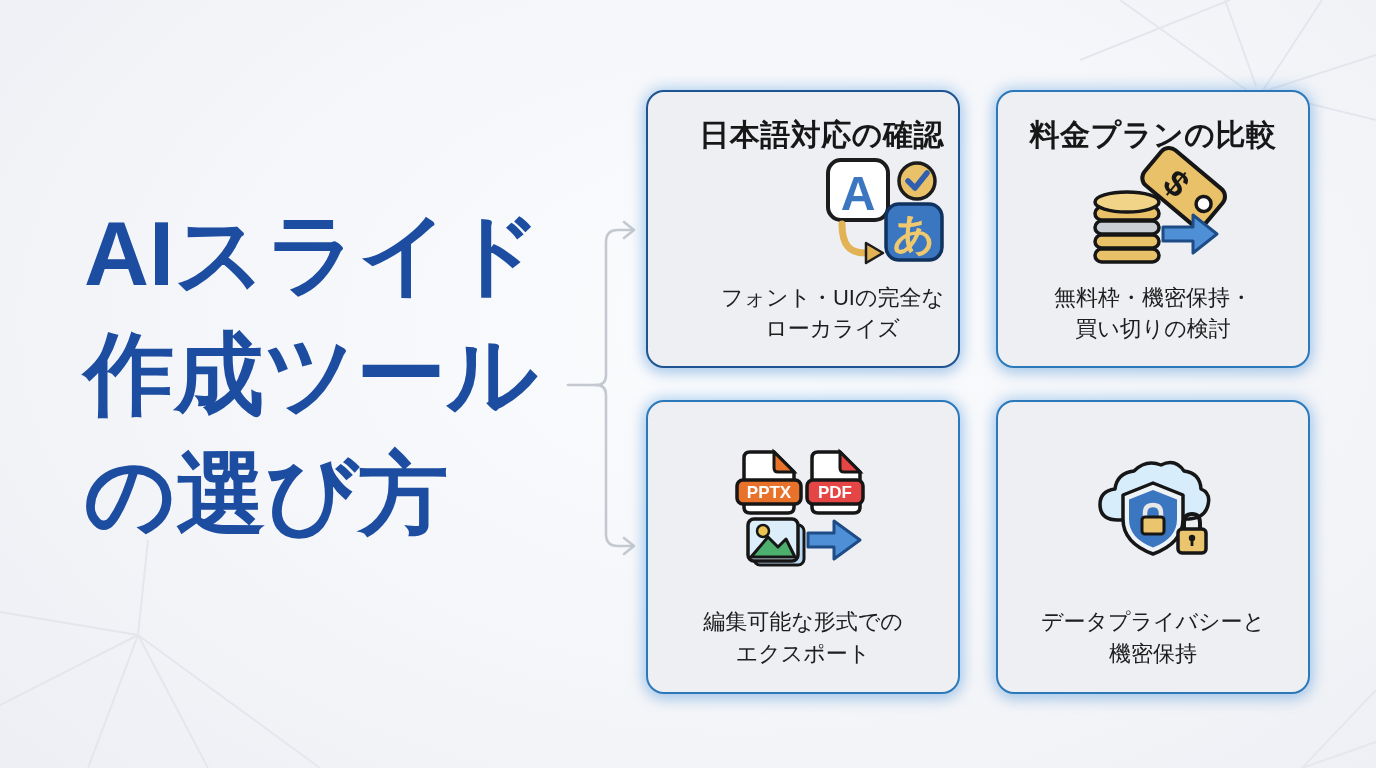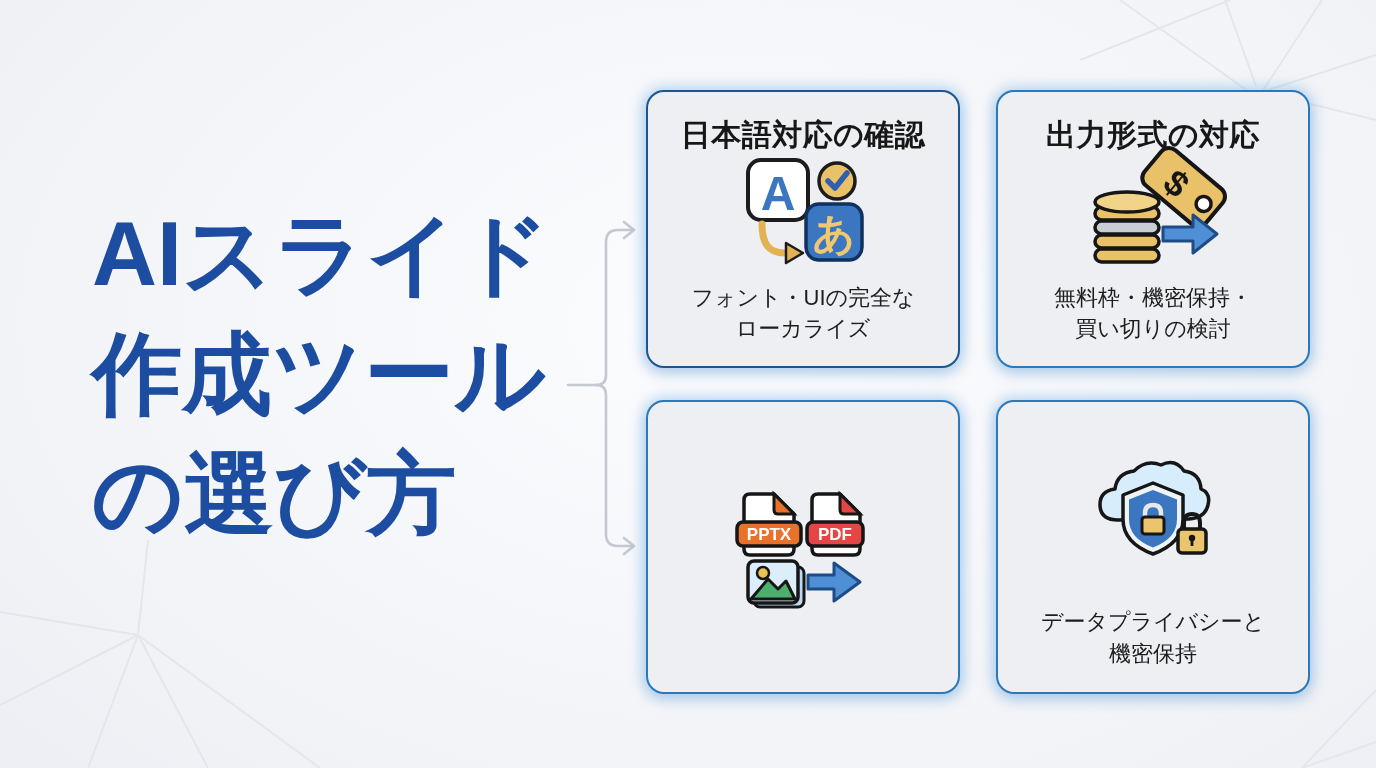--- a/index.html
+++ b/index.html
@@ -13,21 +13,21 @@
                 var(--background, #f5f6f9) 55%,
                 #edeff4 100%);
   }
   .stage { position: absolute; inset: 0; width: 1376px; height: 768px; }
 
   
   .bg-pattern { position: absolute; inset: 0; pointer-events: none; }
 
   
   .main-title {
-    position: absolute; left: 92px; top: 194px;
+    position: absolute; left: 84px; top: 194px;
     margin: 0;
     font-size: 90px; line-height: 120px; font-weight: 900;
     color: var(--title-blue, #1c4da0);
     white-space: pre-line;
     letter-spacing: 0px;
   }
 
   
   .connector { position: absolute; left: 560px; top: 210px; width: 84px; height: 350px; }
   .connector path {
@@ -48,21 +48,21 @@
   .card {
     box-sizing: border-box;
     background: var(--card-bg, #edeff3);
     border: 2.5px solid var(--card-border, #2c79ba);
     border-radius: 18px;
     box-shadow: 0 0 14px 3px rgba(130,185,235,0.50),
                 0 5px 14px rgba(90,140,200,0.28);
     display: flex; flex-direction: column; align-items: center;
     padding: 20px 14px 18px;
   }
-  .card:nth-child(1) { border-color: var(--card-border-dark, #1e548f); }
+  .card:nth-child(1) { border-color: var(--card-border-dark, #1e548f); align-items: flex-end; }
   .card-title {
     margin: 4px 0 0;
     font-size: 30px; font-weight: 800; line-height: 1.25;
     color: var(--text-ink, #171717);
     text-align: center; white-space: pre-line;
     letter-spacing: 0.5px;
   }
   .card-icon {
     flex: 1 1 auto;
     display: flex; align-items: center; justify-content: center;
@@ -133,21 +133,21 @@
             <rect x="64" y="50" width="56" height="56" rx="13" fill="var(--icon-blue, #3b76c0)" stroke="#10325e" stroke-width="3.5"></rect>
             <text class="svg-label" x="92" y="94" text-anchor="middle" font-size="42" font-weight="bold" fill="#f0c96e">あ</text>
           </g>
         </svg>
       </div>
       <p class="card-desc">フォント・UIの完全な
 ローカライズ</p>
     </section>
 
     <section class="card">
-      <h2 class="card-title">出力形式の対応</h2>
+      <h2 class="card-title">料金プランの比較</h2>
       <div class="card-icon">
         <svg width="132" height="112" viewBox="0 0 132 112">
           <g transform="rotate(40 96 34)">
             <rect x="56" y="10" width="80" height="46" rx="10" fill="var(--gold, #e9c168)" stroke="#161616" stroke-width="4"></rect>
             <circle cx="122" cy="33" r="7.5" fill="#fdfdfd" stroke="#161616" stroke-width="3.5"></circle>
             <text class="svg-label" x="88" y="47" text-anchor="middle" font-size="36" font-weight="bold" fill="#161616">$</text>
           </g>
           <g>
             <rect x="8" y="95" width="64" height="13" rx="6.5" fill="var(--gold, #e9c168)" stroke="#161616" stroke-width="3.5"></rect>
             <rect x="8" y="81" width="64" height="13" rx="6.5" fill="var(--gold, #e9c168)" stroke="#161616" stroke-width="3.5"></rect>
@@ -179,20 +179,22 @@
           </g>
           <g>
             <rect x="18" y="78" width="50" height="40" rx="6" fill="#bcd9f2" stroke="#161616" stroke-width="3"></rect>
             <rect x="12" y="72" width="50" height="42" rx="6" fill="#ddeefb" stroke="#161616" stroke-width="3.5"></rect>
             <circle cx="27" cy="84" r="6" fill="#eac353" stroke="#161616" stroke-width="2.5"></circle>
             <path d="M 15 110 L 32 90 L 42 100 L 50 92 L 59 110 Z" fill="var(--image-green, #4caf6d)" stroke="#161616" stroke-width="3" stroke-linejoin="round"></path>
           </g>
           <polygon points="72,86 98,86 98,74 124,93 98,112 98,100 72,100" fill="var(--arrow-blue, #4f8fd6)" stroke="#1d4c86" stroke-width="3" stroke-linejoin="round"></polygon>
         </svg>
       </div>
+      <p class="card-desc">編集可能な形式での
+エクスポート</p>
     </section>
 
     <section class="card">
       <div class="card-icon">
         <svg width="122" height="106" viewBox="0 0 122 106">
           <path d="M 26 67 Q 8 67 8 51.5 Q 8 38 23 36 Q 25 20 42 18 Q 54 6 69 12 Q 83 5 92 18 Q 108 20 109 36 Q 119 40 116 52 Q 113 65 97 66 Z" fill="var(--cloud-blue, #d8edfc)" stroke="#161616" stroke-width="3.5" stroke-linejoin="round"></path>
           <g>
             <path d="M 61 30 L 91 42 V 66 Q 91 90 61 101 Q 31 90 31 66 V 42 Z" fill="#eef3f8" stroke="#161616" stroke-width="3.5" stroke-linejoin="round"></path>
             <path d="M 61 37 L 85 46.5 V 66 Q 85 85.5 61 94.5 Q 37 85.5 37 66 V 46.5 Z" fill="var(--icon-blue, #3b76c0)"></path>
           </g>

